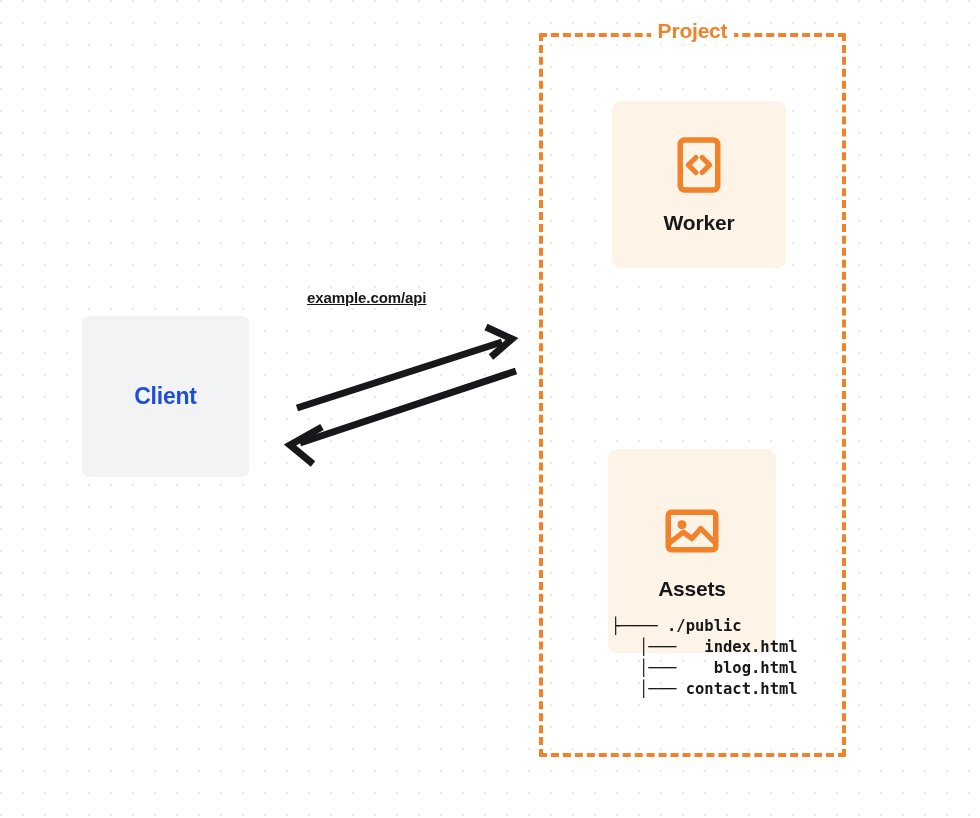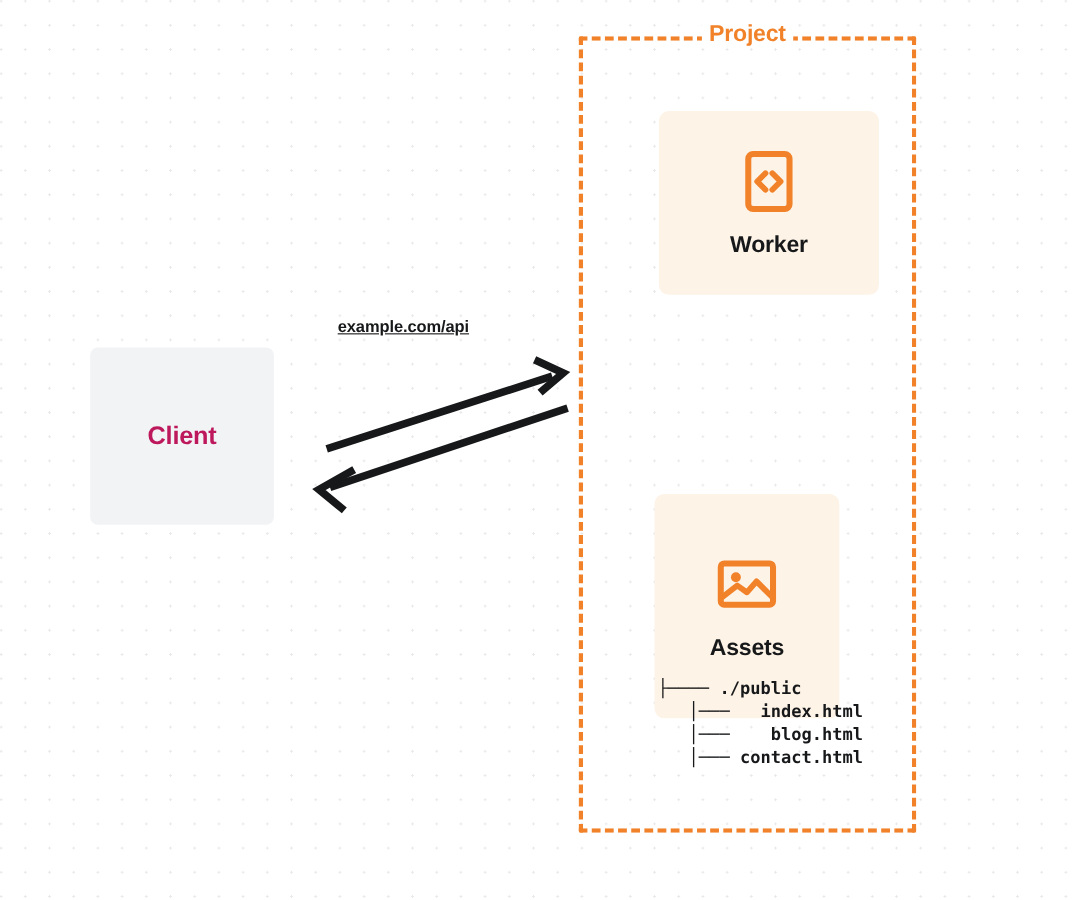--- a/index.html
+++ b/index.html
@@ -34,21 +34,21 @@
     height: 161px;
     background: #f2f3f5;
     border-radius: 7px;
     display: flex;
     align-items: center;
     justify-content: center;
   }
   .client-label {
     font-size: 23px;
     font-weight: bold;
-    color: #be185d;
+    color: #1d4ed8;
     letter-spacing: -0.2px;
   }
 
   
   .arrows-svg {
     position: absolute;
     left: 0;
     top: 0;
     width: 980px;
     height: 818px;
@@ -64,21 +64,21 @@
     font-weight: bold;
     color: #17181a;
     letter-spacing: -0.1px;
     white-space: nowrap;
     text-decoration: underline;
   }
 
   
   .project-container {
     position: absolute;
-    left: 526px;
+    left: 539px;
     top: 33px;
     width: 307px;
     height: 724px;
     box-sizing: border-box;
   }
   .project-border {
     position: absolute;
     inset: 0;
     border: 4px dashed #f1822a;
     border-radius: 2px;
@@ -104,21 +104,21 @@
     background: #fdf3e7;
     border-radius: 9px;
     display: flex;
     flex-direction: column;
     align-items: center;
     justify-content: center;
   }
   .card-worker {
     left: 73px;
     top: 68px;
-    width: 200px;
+    width: 174px;
     height: 167px;
   }
   .card-assets {
     left: 69px;
     top: 416px;
     width: 168px;
     height: 204px;
   }
   .card-icon {
     width: 60px;

